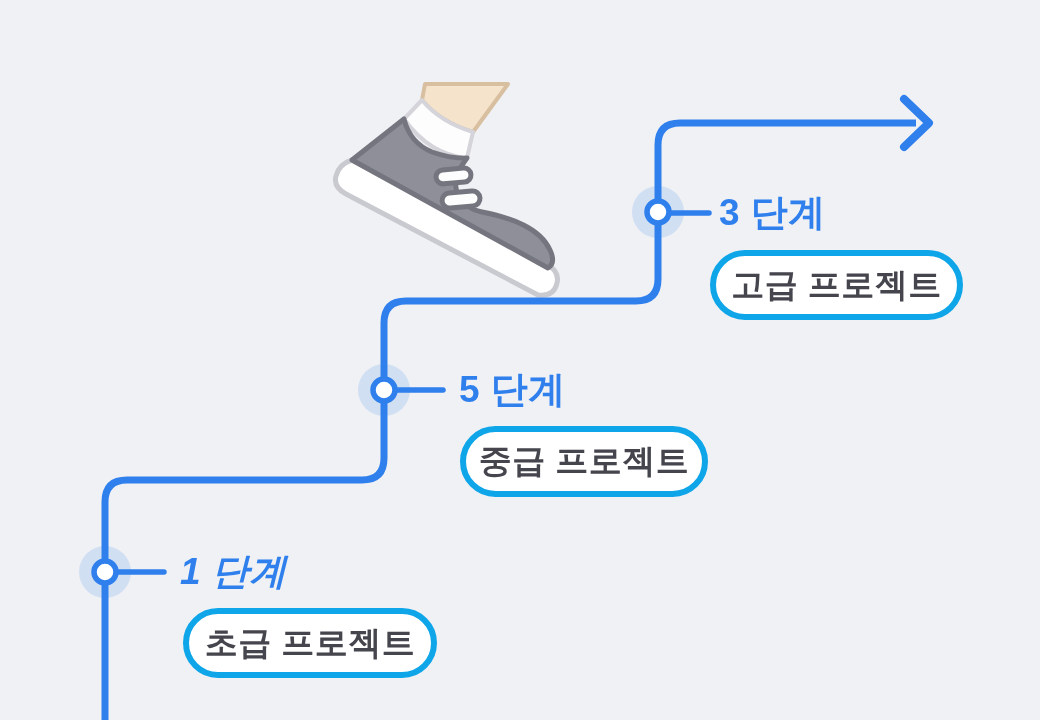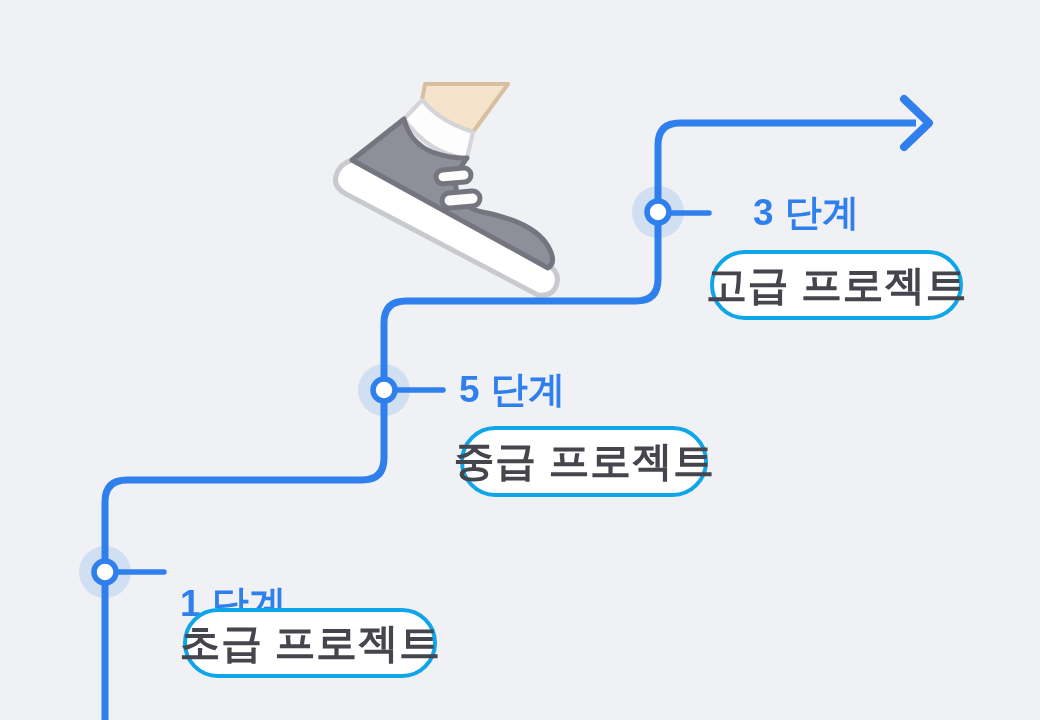--- a/index.html
+++ b/index.html
@@ -21,29 +21,29 @@
   .sole{fill:#ffffff;stroke:#c9c9d0;stroke-width:5;stroke-linejoin:round;}
   .upper{fill:#8f8f9a;stroke:#75757f;stroke-width:5;stroke-linejoin:round;}
   .lace{fill:#fdfdfe;stroke:#75757f;stroke-width:5;}
 
   
   .step-label{
     position:absolute;height:40px;display:flex;align-items:center;
     color:#2f80ed;font-size:37px;font-weight:700;white-space:nowrap;
     letter-spacing:0.5px;
   }
-  .l1{left:180px;top:584px;}
+  .l1{left:180px;top:552px;font-style:italic;}
   .l2{left:459px;top:370px;}
-  .l3{left:719px;top:193px;margin-left:34px;}
+  .l3{left:719px;top:193px;}
 
   .badge{
     position:absolute;box-sizing:border-box;
-    background:#ffffff;border:4px solid #0ea5e9;border-radius:36px;
+    background:#ffffff;border:6px solid #0ea5e9;border-radius:36px;
     display:flex;align-items:center;justify-content:center;
-    color:#45454d;font-size:41px;font-weight:700;white-space:nowrap;
+    color:#45454d;font-size:33px;font-weight:700;white-space:nowrap;
     letter-spacing:0.5px;
   }
   .b1{left:183px;top:608px;width:254px;height:70px;}
   .b2{left:460px;top:426px;width:248px;height:71px;}
   .b3{left:710px;top:250px;width:253px;height:70px;}
 </style>
 </head>
 <body>
 
 <div class="canvas">

